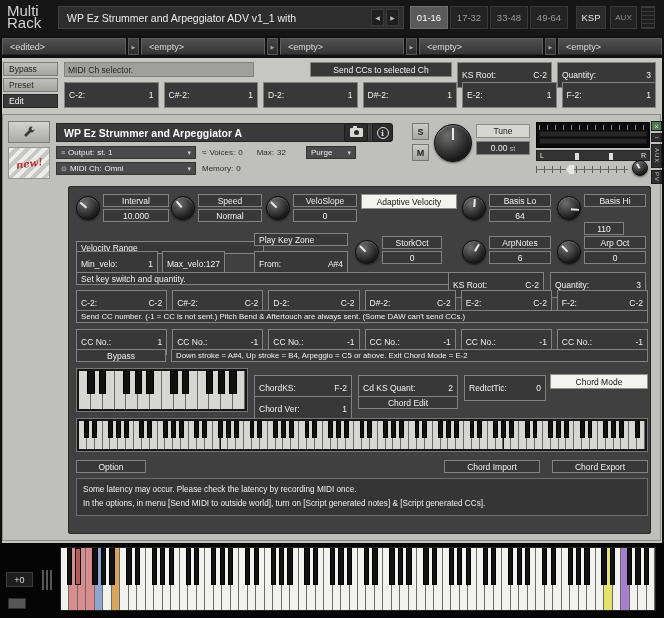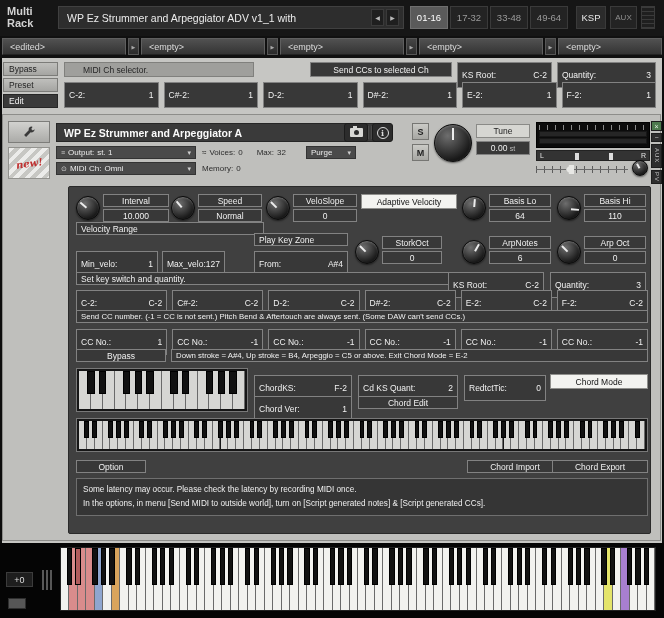--- a/index.html
+++ b/index.html
@@ -1,21 +1,21 @@
 <!DOCTYPE html>
 <html><head>
 <meta charset="utf-8">
 <style>
   html,body{margin:0;padding:0;background:#0a0a0a;font-family:"Liberation Sans","DejaVu Sans",sans-serif;}
   .screen{position:relative;width:664px;height:618px;background:#0c0c0c;overflow:hidden;}
   .abs{position:absolute;box-sizing:border-box;}
 
   
   .topbar{position:absolute;left:0;top:0;width:664px;height:36px;background:#161616;}
-  .applabel{position:absolute;left:7px;top:5px;font-size:11px;font-weight:bold;color:#d2d2d2;line-height:12px;}
+  .applabel{position:absolute;left:7px;top:5px;font-size:15px;font-weight:normal;color:#d2d2d2;line-height:12px;}
   .titledisp{position:absolute;left:58px;top:6px;width:346px;height:23px;background:#2d2d2d;border:1px solid #404040;color:#ececec;font-size:10.5px;display:flex;align-items:center;padding:0 4px 0 8px;box-sizing:border-box;}
   .titledisp .ttl{flex:1;white-space:nowrap;overflow:hidden;}
   .navbtn{width:13px;height:17px;background:#1f1f1f;border:1px solid #3a3a3a;color:#b8b8b8;font-size:6px;display:flex;align-items:center;justify-content:center;margin-left:2px;box-sizing:border-box;}
   .ptab{position:absolute;top:6px;height:23px;width:38px;box-sizing:border-box;border:1px solid #3a3a3a;background:#232323;color:#9a9a9a;font-size:9.5px;display:flex;align-items:center;justify-content:center;}
   .ptab.active{background:#5a5a5a;color:#fff;border-color:#6f6f6f;}
   .ptab.ksp{color:#e8e8e8;background:#2b2b2b;}
   .ptab.auxb{color:#8f8f8f;font-size:8px;}
   .ptab.gridb{background:repeating-linear-gradient(0deg,#3a3a3a 0 1px,#1f1f1f 1px 4px);}
 
   
@@ -29,21 +29,21 @@
   .sbtn{position:absolute;left:3px;width:55px;height:14px;background:linear-gradient(#bfbfbc,#a5a5a2);border:1px solid #7c7c79;color:#1f1f1f;font-size:8.5px;display:flex;align-items:center;padding-left:5px;box-sizing:border-box;}
   .sbtn.dark{background:#3a3a3a;color:#f2f2f2;border-color:#262626;}
 
   
   .bx{box-sizing:border-box;height:13px;background:#383838;border:1px solid #828282;color:#f1f1f1;font-size:8.5px;display:flex;align-items:center;}
   .pf{justify-content:space-between;padding:12px 4px;}
   .pc{justify-content:center;}
   .pl{justify-content:flex-start;padding:0 4px;}
   .dbtn{justify-content:center;}
   .wbtn{background:#f3f3f0;color:#121212;border-color:#8f8f8c;justify-content:center;}
-  .selbox{background:#9f9f9c;border:1px solid #80807d;color:#262626;font-size:8.5px;display:flex;align-items:center;padding:0 18px;}
+  .selbox{background:#9f9f9c;border:1px solid #80807d;color:#262626;font-size:8.5px;display:flex;align-items:center;padding:0 3px;}
   .frow{position:absolute;display:flex;gap:5px;box-sizing:border-box;}
   .frow>.bx{flex:1;}
   .hrow>.bx{height:15px;}
 
   
   .instbox{position:absolute;left:2px;top:114px;width:659px;height:427px;background:#bfbfbc;border:1px solid #8d8d8a;box-sizing:border-box;}
   .toolbtn{background:linear-gradient(#d2d2cf,#ababa8);border:1px solid #7d7d7a;display:flex;align-items:center;justify-content:center;}
   .newbadge{background:repeating-linear-gradient(135deg,#ececea 0 4px,#c7c7c3 4px 8px);border:1px solid #93938f;display:flex;align-items:center;justify-content:center;overflow:hidden;}
   .newbadge span{color:#c03030;font-style:italic;font-weight:bold;font-size:10px;font-family:"DejaVu Serif",serif;transform:rotate(-8deg);}
   .ititle{background:#3a3a3a;border:1px solid #262626;color:#fafafa;font-size:10.5px;font-weight:bold;display:flex;align-items:center;padding:0 4px 0 7px;}
@@ -275,23 +275,23 @@
   <div class="bx pc abs" style="left:293px;top:209px;width:64px">0</div>
 
   <div class="bx wbtn abs" style="left:361px;top:194px;width:96px;height:15px">Adaptive Velocity</div>
 
   <div class="knob" style="left:462px;top:196px;--rot:5deg"></div>
   <div class="bx pc abs" style="left:489px;top:194px;width:62px">Basis Lo</div>
   <div class="bx pc abs" style="left:489px;top:209px;width:62px">64</div>
 
   <div class="knob" style="left:557px;top:196px;--rot:95deg"></div>
   <div class="bx pc abs" style="left:584px;top:194px;width:62px">Basis Hi</div>
-  <div class="bx pc abs" style="left:584px;top:209px;width:62px">110</div>
-
-  <div class="bx pl abs" style="left:76px;top:222px;width:188px">Velocity Range</div>
+  <div class="bx pc abs" style="left:584px;top:222px;width:40px">110</div>
+
+  <div class="bx pl abs" style="left:76px;top:241px;width:188px">Velocity Range</div>
   <div class="bx pf abs" style="left:76px;top:251px;width:82px">
     <span>Min_velo:</span>
       <span>1</span>
   </div>
   <div class="bx pf abs" style="left:162px;top:251px;width:63px">
     <span>Max_velo:</span>
       <span>127</span>
   </div>
   <div class="bx pl abs" style="left:254px;top:233px;width:94px">Play Key Zone</div>
   <div class="bx pf abs" style="left:254px;top:251px;width:94px">
@@ -549,21 +549,21 @@
         <div class="bk" style="left: 88.4583%; width: 0.861111%;"></div>
         <div class="bk" style="left: 89.8472%; width: 0.861111%;"></div>
         <div class="bk" style="left: 92.625%; width: 0.861111%;"></div>
         <div class="bk" style="left: 94.0139%; width: 0.861111%;"></div>
         <div class="bk" style="left: 95.4028%; width: 0.861111%;"></div>
         <div class="bk" style="left: 98.1806%; width: 0.861111%;"></div>
       </div>
   </div>
 
   <div class="bx dbtn abs" style="left:76px;top:460px;width:70px">Option</div>
-  <div class="bx dbtn abs" style="left:467px;top:460px;width:96px">Chord Import</div>
+  <div class="bx dbtn abs" style="left:444px;top:460px;width:96px">Chord Import</div>
   <div class="bx dbtn abs" style="left:552px;top:460px;width:96px">Chord Export</div>
 
   <div class="infobox abs" style="left:76px;top:478px;width:572px;height:38px">
     <div>Some latency may occur. Please check the latency by recording MIDI once.</div>
     <div>In the options, in menu [Send MIDI to outside world], turn on [Script generated notes] &amp; [Script generated CCs].</div>
   </div>
 
   <div class="bottomband"></div>
   <div class="octbox abs" style="left:6px;top:572px">+0</div>
   <div class="grip abs" style="left:42px;top:570px"></div>

